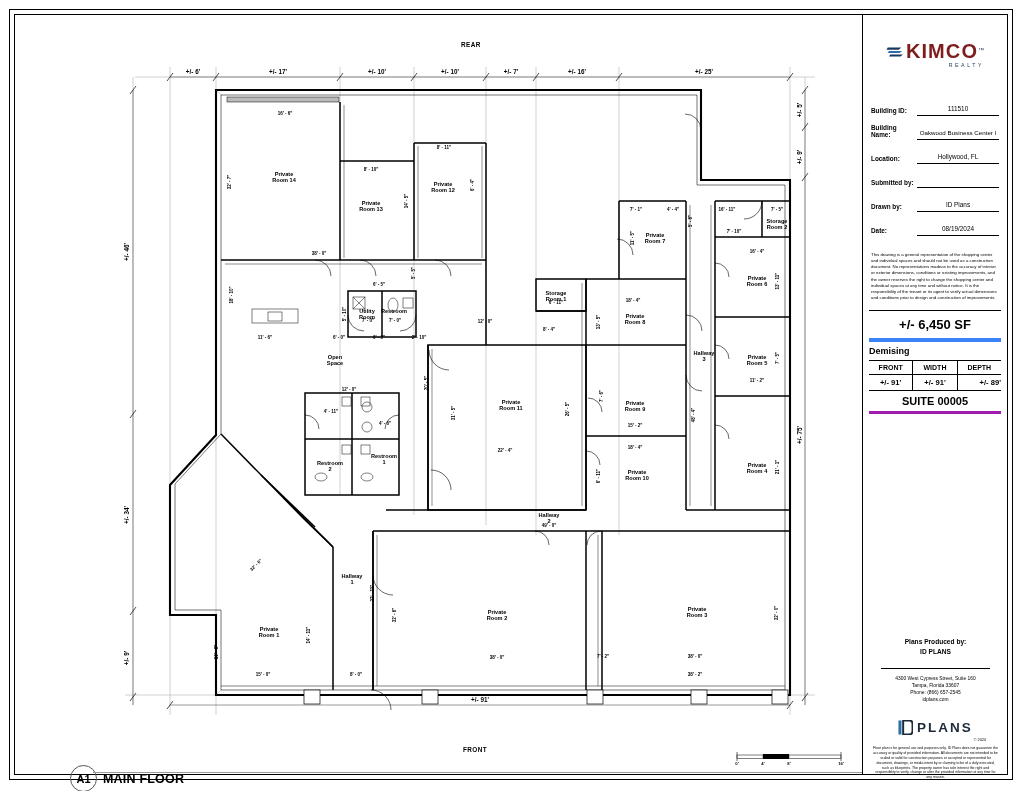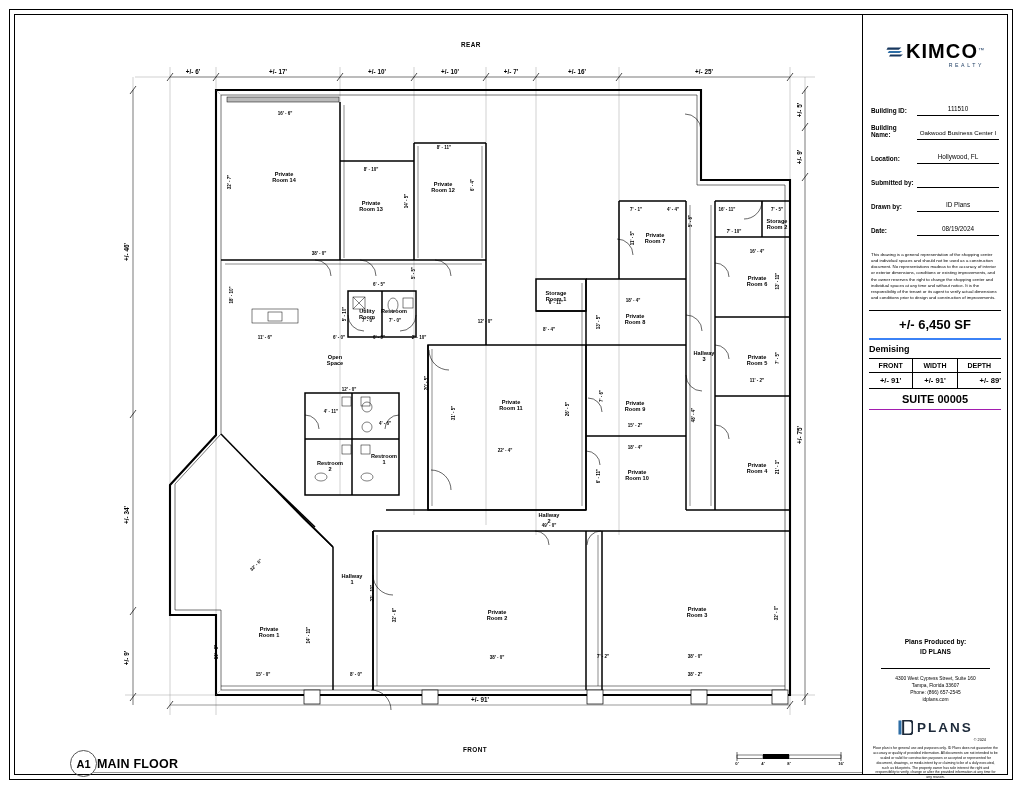--- a/index.html
+++ b/index.html
@@ -9,62 +9,62 @@
   #sheet{position:absolute;left:0;top:0;width:1024px;height:791px;background:#fff;}
   .outer-border{position:absolute;left:9px;top:9px;width:1004px;height:771px;border:1px solid #000;box-sizing:border-box;}
   .inner-border{position:absolute;left:14px;top:14px;width:994px;height:761px;border:1px solid #000;box-sizing:border-box;}
 
   
   #titleblock{position:absolute;left:862px;top:15px;width:145px;height:759px;border-left:1px solid #000;box-sizing:border-box;background:#fff;}
   .tb-logo{height:52px;display:flex;align-items:center;justify-content:center;padding-top:14px;}
   .kimco{display:flex;align-items:flex-start;gap:3px;}
   .kimco-wave{width:17px;height:16px;margin-top:2px;}
   .kimco-txt{display:flex;flex-direction:column;line-height:1;}
-  .kimco-word{font-size:20px;font-weight:bold;letter-spacing:1.1px;color:#000000;font-family:"Liberation Sans",sans-serif;}
+  .kimco-word{font-size:20px;font-weight:bold;letter-spacing:1.1px;color:#7f1d1d;font-family:"Liberation Sans",sans-serif;}
   .kimco-sub{font-size:5.2px;letter-spacing:2.6px;color:#17375e;text-align:right;margin-top:2px;}
   .kimco-tm{font-size:6px;color:#17375e;vertical-align:super;}
 
   .tb-fields{margin-top:18px;padding:0 8px;}
   .tb-row{display:flex;align-items:flex-end;height:17px;}
   .tb-lab{font-size:6.4px;font-weight:bold;width:46px;flex:0 0 46px;padding-bottom:2px;}
   .tb-val{flex:1;font-size:6.4px;text-align:center;border-bottom:0.8px solid #000;padding-bottom:1.5px;min-height:9px;line-height:1.25;}
   .tb-val.two{line-height:1.15;font-size:6.2px;}
   .tb-row.tall{height:24px;align-items:flex-end;}
 
   .tb-disc{margin:16px 8px 0 8px;font-size:4.35px;line-height:1.42;text-align:left;color:#000;}
 
   .tb-sep{margin:9px 6px 0 6px;border-top:1px solid #000;}
   .tb-lod{padding:6px 6px 6px 6px;text-align:center;font-size:9.3px;font-weight:bold;line-height:1.2;border-bottom:1px solid #000;margin:0 6px;border-top:1px solid #000;}
-  .tb-sf{padding:6px 0;text-align:center;font-size:13px;font-weight:bold;border-bottom:2px solid #3b82f6;margin:0 6px;}
+  .tb-sf{padding:6px 0;text-align:center;font-size:13px;font-weight:bold;border-bottom:4px solid #3b82f6;margin:0 6px;}
   .tb-dem{padding:4px 0;text-align:left;font-size:9px;font-weight:bold;border-bottom:1px solid #000;margin:0 6px;}
   .tb-fwd{display:flex;margin:0 6px;border-bottom:1px solid #000;}
   .tb-fwd > div{flex:1;text-align:center;font-size:7px;font-weight:bold;padding:3px 0;border-right:1px solid #000;}
   .tb-fwd > div:last-child{border-right:none;}
   .tb-fwd2{display:flex;margin:0 6px;border-bottom:1px solid #000;}
   .tb-fwd2 > div{flex:1;text-align:center;font-size:7.6px;font-weight:bold;padding:3px 0;border-right:1px solid #000;}
   .tb-fwd2 > div:last-child{border-right:none;text-align:right;}
-  .tb-suite{margin:0 6px;text-align:center;font-size:11px;font-weight:bold;padding:4px 0;border-bottom:1px solid #a21caf;}
+  .tb-suite{margin:0 6px;text-align:center;font-size:11px;font-weight:bold;padding:4px 0;border-bottom:3px solid #a21caf;}
 
   .tb-prod{position:absolute;left:0;top:622px;width:145px;text-align:center;font-size:6.6px;font-weight:bold;line-height:1.45;}
   .tb-addr-sep{position:absolute;left:18px;top:653px;width:109px;border-top:0.8px solid #000;}
   .tb-addr{position:absolute;left:0;top:660px;width:145px;text-align:center;font-size:4.9px;line-height:1.45;}
   .idp-logo{position:absolute;left:0;top:705px;width:145px;display:flex;align-items:flex-start;justify-content:center;gap:4px;}
   .idp-mark{width:15px;height:15px;}
   .idp-word{font-size:13.5px;font-weight:bold;letter-spacing:2px;color:#1d2a3a;}
   .idp-c{position:absolute;left:0;top:723px;width:145px;text-align:right;padding-right:22px;font-size:3.8px;box-sizing:border-box;}
   .tb-fine{position:absolute;left:10px;top:731px;width:125px;font-size:3.5px;line-height:1.4;text-align:center;}
 
   
   #plan{position:absolute;left:15px;top:15px;width:847px;height:760px;}
   .rear-lab{position:absolute;left:446px;top:26px;font-size:6.4px;font-weight:bold;letter-spacing:.4px;}
   .front-lab{position:absolute;left:448px;top:731px;font-size:6.4px;font-weight:bold;letter-spacing:.4px;}
 
   svg.dwg{position:absolute;left:0;top:0;width:847px;height:760px;}
 
-  .a1{position:absolute;left:55px;top:735px;display:flex;align-items:center;text-align:center;}
+  .a1{position:absolute;left:55px;top:750px;display:flex;align-items:center;gap:6px;text-align:center;}
   .a1-bub{width:25px;height:25px;border:1.1px solid #555;border-radius:50%;display:flex;align-items:center;justify-content:center;font-size:11px;font-weight:bold;}
   .a1-txt{font-size:12.5px;font-weight:bold;letter-spacing:.2px;}
   .a1-rule{position:absolute;left:78px;top:757px;width:770px;border-top:0.8px solid #9a9a9a;}
 
   .scalebar{position:absolute;left:716px;top:735px;width:118px;height:20px;}
 </style>
 </head>
 <body>
 
 <div id="sheet">

